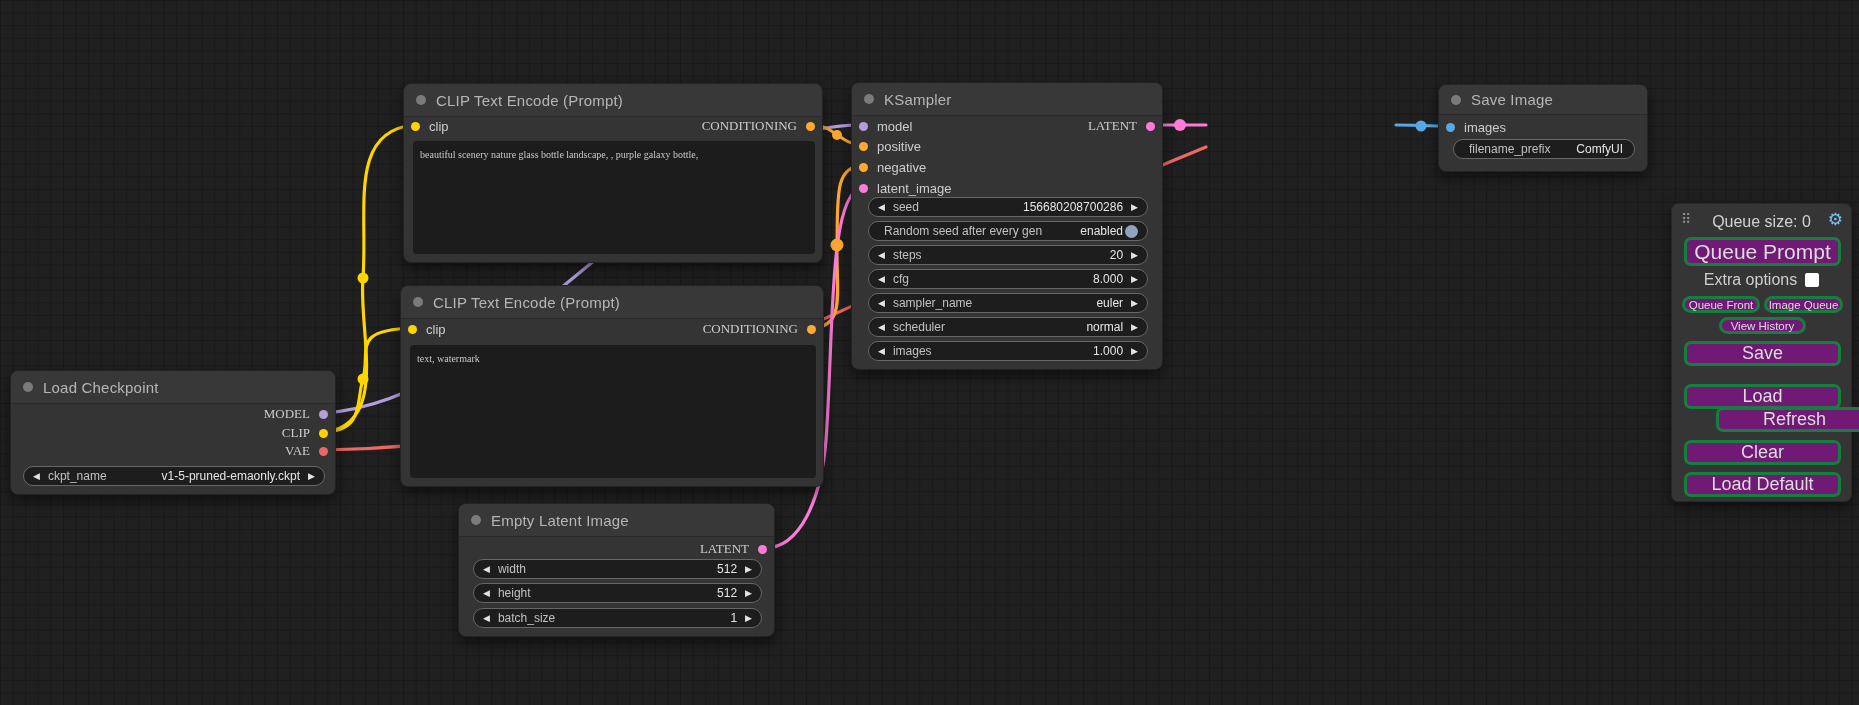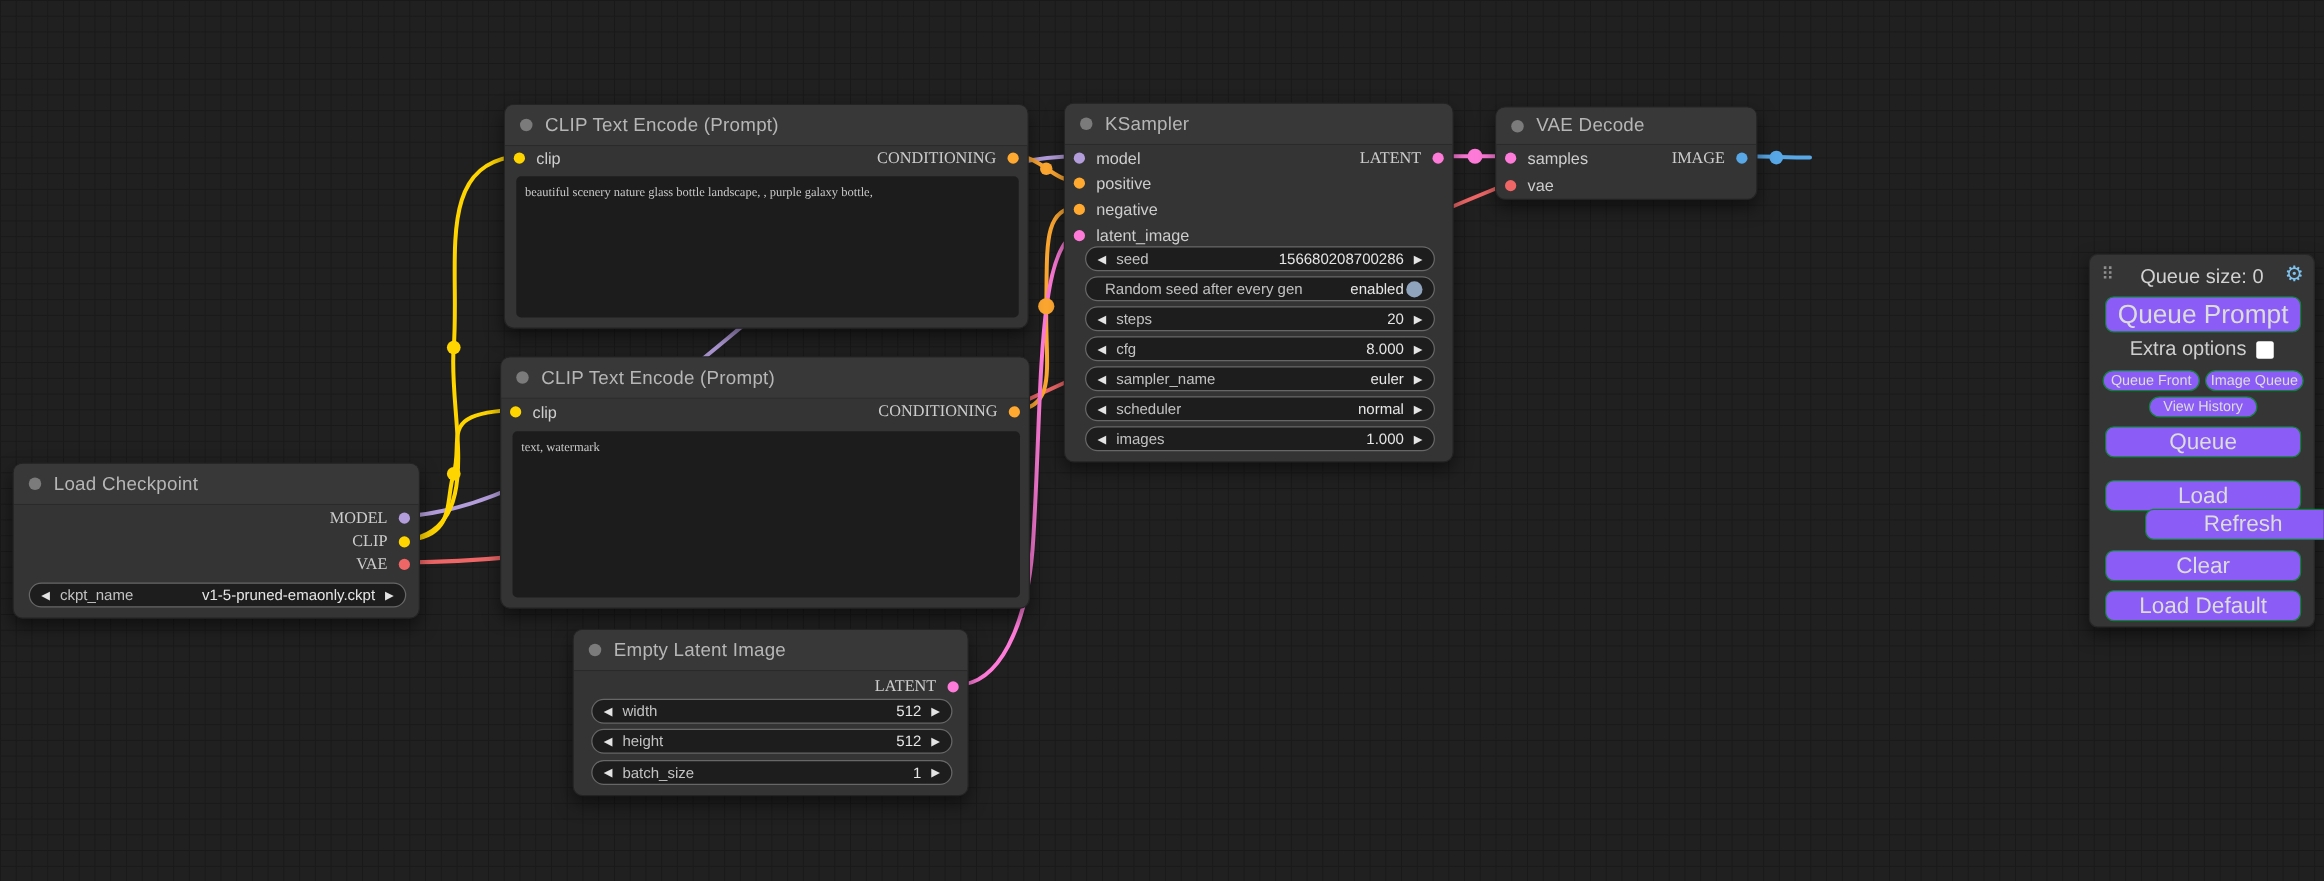--- a/index.html
+++ b/index.html
@@ -60,21 +60,21 @@
   .queue-panel {
     position:absolute; z-index:4; left:1671px; top:203px; width:181px; height:299px;
     background:#353535; border:1px solid #272727; border-radius:7px;
     box-shadow:0 6px 14px rgba(0,0,0,.5); color:#d6d6d6;
   }
   .qp-header { position:absolute; left:0; right:0; top:6px; height:24px;
     display:flex; align-items:center; }
   .qp-drag { position:absolute; left:9px; top:2px; color:#8f8f8f; font-size:14px; line-height:1; }
   .qp-title { width:100%; text-align:center; font-size:16px; color:#d2d2d2; }
   .qp-gear { position:absolute; right:8px; top:1px; color:#7ec2ee; font-size:17px; line-height:1; }
-  .qbtn { position:absolute; background:#8b5cf6; border:1px solid #15803d; border-radius:7px;
+  .qbtn { position:absolute; background:#701a75; border:3px solid #15803d; border-radius:7px;
     color:#dcdcdc; display:flex; align-items:center; justify-content:center; cursor:default; }
   .qbtn.big { left:12px; width:157px; height:25px; font-size:18px; }
   .qbtn.small { height:17px; font-size:11.5px; border-radius:10px; }
   .extra-row { position:absolute; left:0; right:0; top:66px; height:20px;
     display:flex; align-items:center; justify-content:center; gap:8px; font-size:16px; color:#cfcfcf; }
   .checkbox { width:14px; height:14px; background:#ffffff; border-radius:2px; }
 </style>
 </head>
 <body>
 
@@ -217,39 +217,35 @@
       <span class="arr">▶</span>
     </div>
     <div class="widget" style="left:16px;top:258px;width:280px;">
       <span class="arr">◀</span>
       <span class="wname">images</span>
       <span class="wvalue">1.000</span>
       <span class="arr">▶</span>
     </div>
   </div>
 
-  <div class="node" style="left:1196px;top:85px;width:210px;height:75px;">
+
+  <div class="node" style="left:1438px;top:84px;width:210px;height:88px;">
     <div class="node-title" style="height:30px">
       <span class="title-dot"></span>
-      <span>VAE Decode</span>
-    </div>
-    <div class="slot in" style="top:30px">
-      <span class="dot c-latent"></span>
-      <span>samples</span>
-    </div>
-    <div class="slot in" style="top:52px">
-      <span class="dot c-vae"></span>
-      <span>vae</span>
-    </div>
-    <div class="slot out" style="top:30px">
-      <span>IMAGE</span>
+      <span>Save Image</span>
+    </div>
+    <div class="slot in" style="top:32px">
       <span class="dot c-image"></span>
-    </div>
-  </div>
-
+      <span>images</span>
+    </div>
+    <div class="widget noarrows" style="left:14px;top:54px;width:182px;">
+      <span class="wname">filename_prefix</span>
+      <span class="wvalue">ComfyUI</span>
+    </div>
+  </div>
 
   <div class="node" style="left:458px;top:503px;width:317px;height:134px;">
     <div class="node-title">
       <span class="title-dot"></span>
       <span>Empty Latent Image</span>
     </div>
     <div class="slot out" style="top:35px">
       <span>LATENT</span>
       <span class="dot c-latent"></span>
     </div>
@@ -280,20 +276,20 @@
       <span class="qp-gear">⚙</span>
     </div>
     <div class="qbtn big" style="top:33px;height:29px;font-size:21px;">Queue Prompt</div>
     <div class="extra-row">
       <span>Extra options</span>
       <span class="checkbox"></span>
     </div>
     <div class="qbtn small" style="left:10px;top:92px;width:78px;">Queue Front</div>
     <div class="qbtn small" style="left:92px;top:92px;width:79px;">Image Queue</div>
     <div class="qbtn small" style="left:47px;top:113px;width:87px;">View History</div>
-    <div class="qbtn big" style="top:137px;">Queue</div>
+    <div class="qbtn big" style="top:137px;">Save</div>
     <div class="qbtn big" style="top:180px;">Load</div>
     <div class="qbtn big" style="top:203px;margin-left:32px;">Refresh</div>
     <div class="qbtn big" style="top:236px;">Clear</div>
     <div class="qbtn big" style="top:268px;">Load Default</div>
   </div>
 
 </div>
 
 </body></html>

